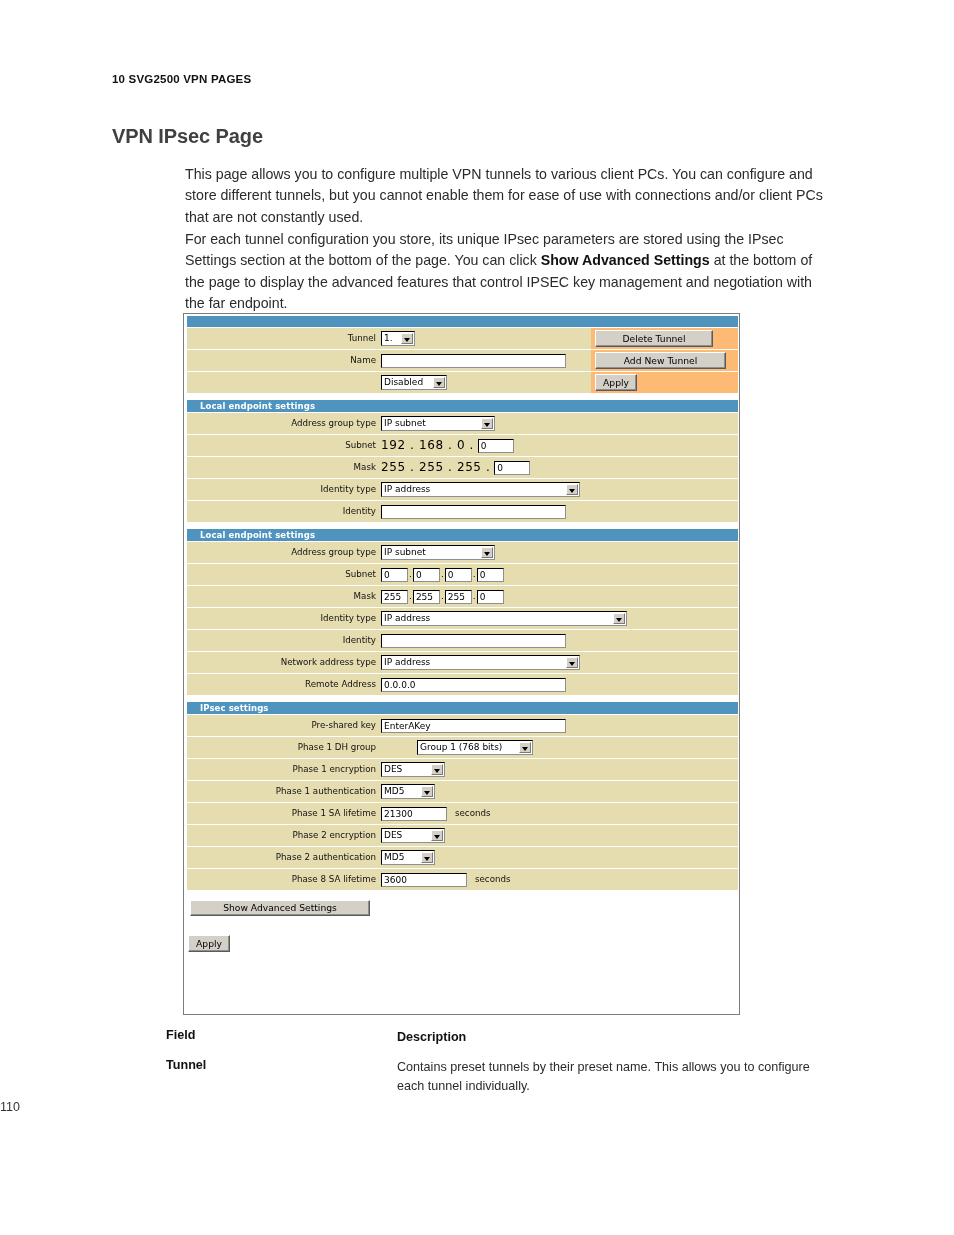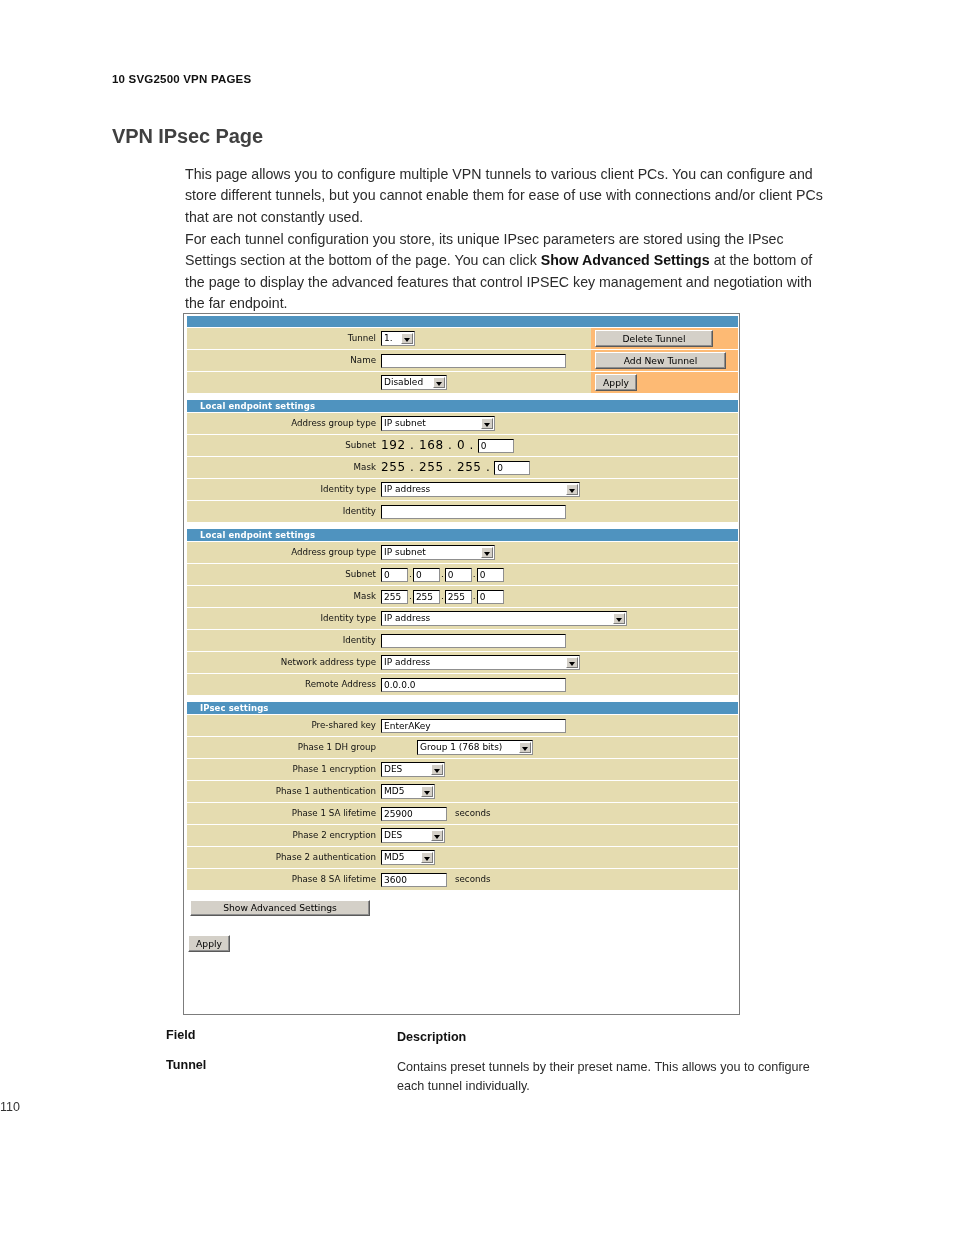--- a/index.html
+++ b/index.html
@@ -448,42 +448,42 @@
       <div class="row">
         <div class="cell-label">Phase 1 authentication</div>
         <div class="cell-value w-full">
           <span class="sel" style="width:54px;"><span>MD5</span><span class="arrow"></span></span>
         </div>
       </div>
 
       <div class="row">
         <div class="cell-label">Phase 1 SA lifetime</div>
         <div class="cell-value w-full">
-          <span class="txt" style="width:66px;">25900</span><span class="units">seconds</span>
+          <span class="txt" style="width:66px;">21300</span><span class="units">seconds</span>
         </div>
       </div>
 
       <div class="row">
         <div class="cell-label">Phase 2 encryption</div>
         <div class="cell-value w-full">
           <span class="sel" style="width:64px;"><span>DES</span><span class="arrow"></span></span>
         </div>
       </div>
 
       <div class="row">
         <div class="cell-label">Phase 2 authentication</div>
         <div class="cell-value w-full">
           <span class="sel" style="width:54px;"><span>MD5</span><span class="arrow"></span></span>
         </div>
       </div>
 
       <div class="row">
         <div class="cell-label">Phase 8 SA lifetime</div>
         <div class="cell-value w-full">
-          <span class="txt" style="width:66px;">3600</span><span class="units">seconds</span>
+          <span class="txt" style="width:86px;">3600</span><span class="units">seconds</span>
         </div>
       </div>
 
       <div class="footer-area">
         <span class="btn btn-adv">Show Advanced Settings</span>
         <span class="btn btn-apply">Apply</span>
       </div>
 
     </div>
   </div>

